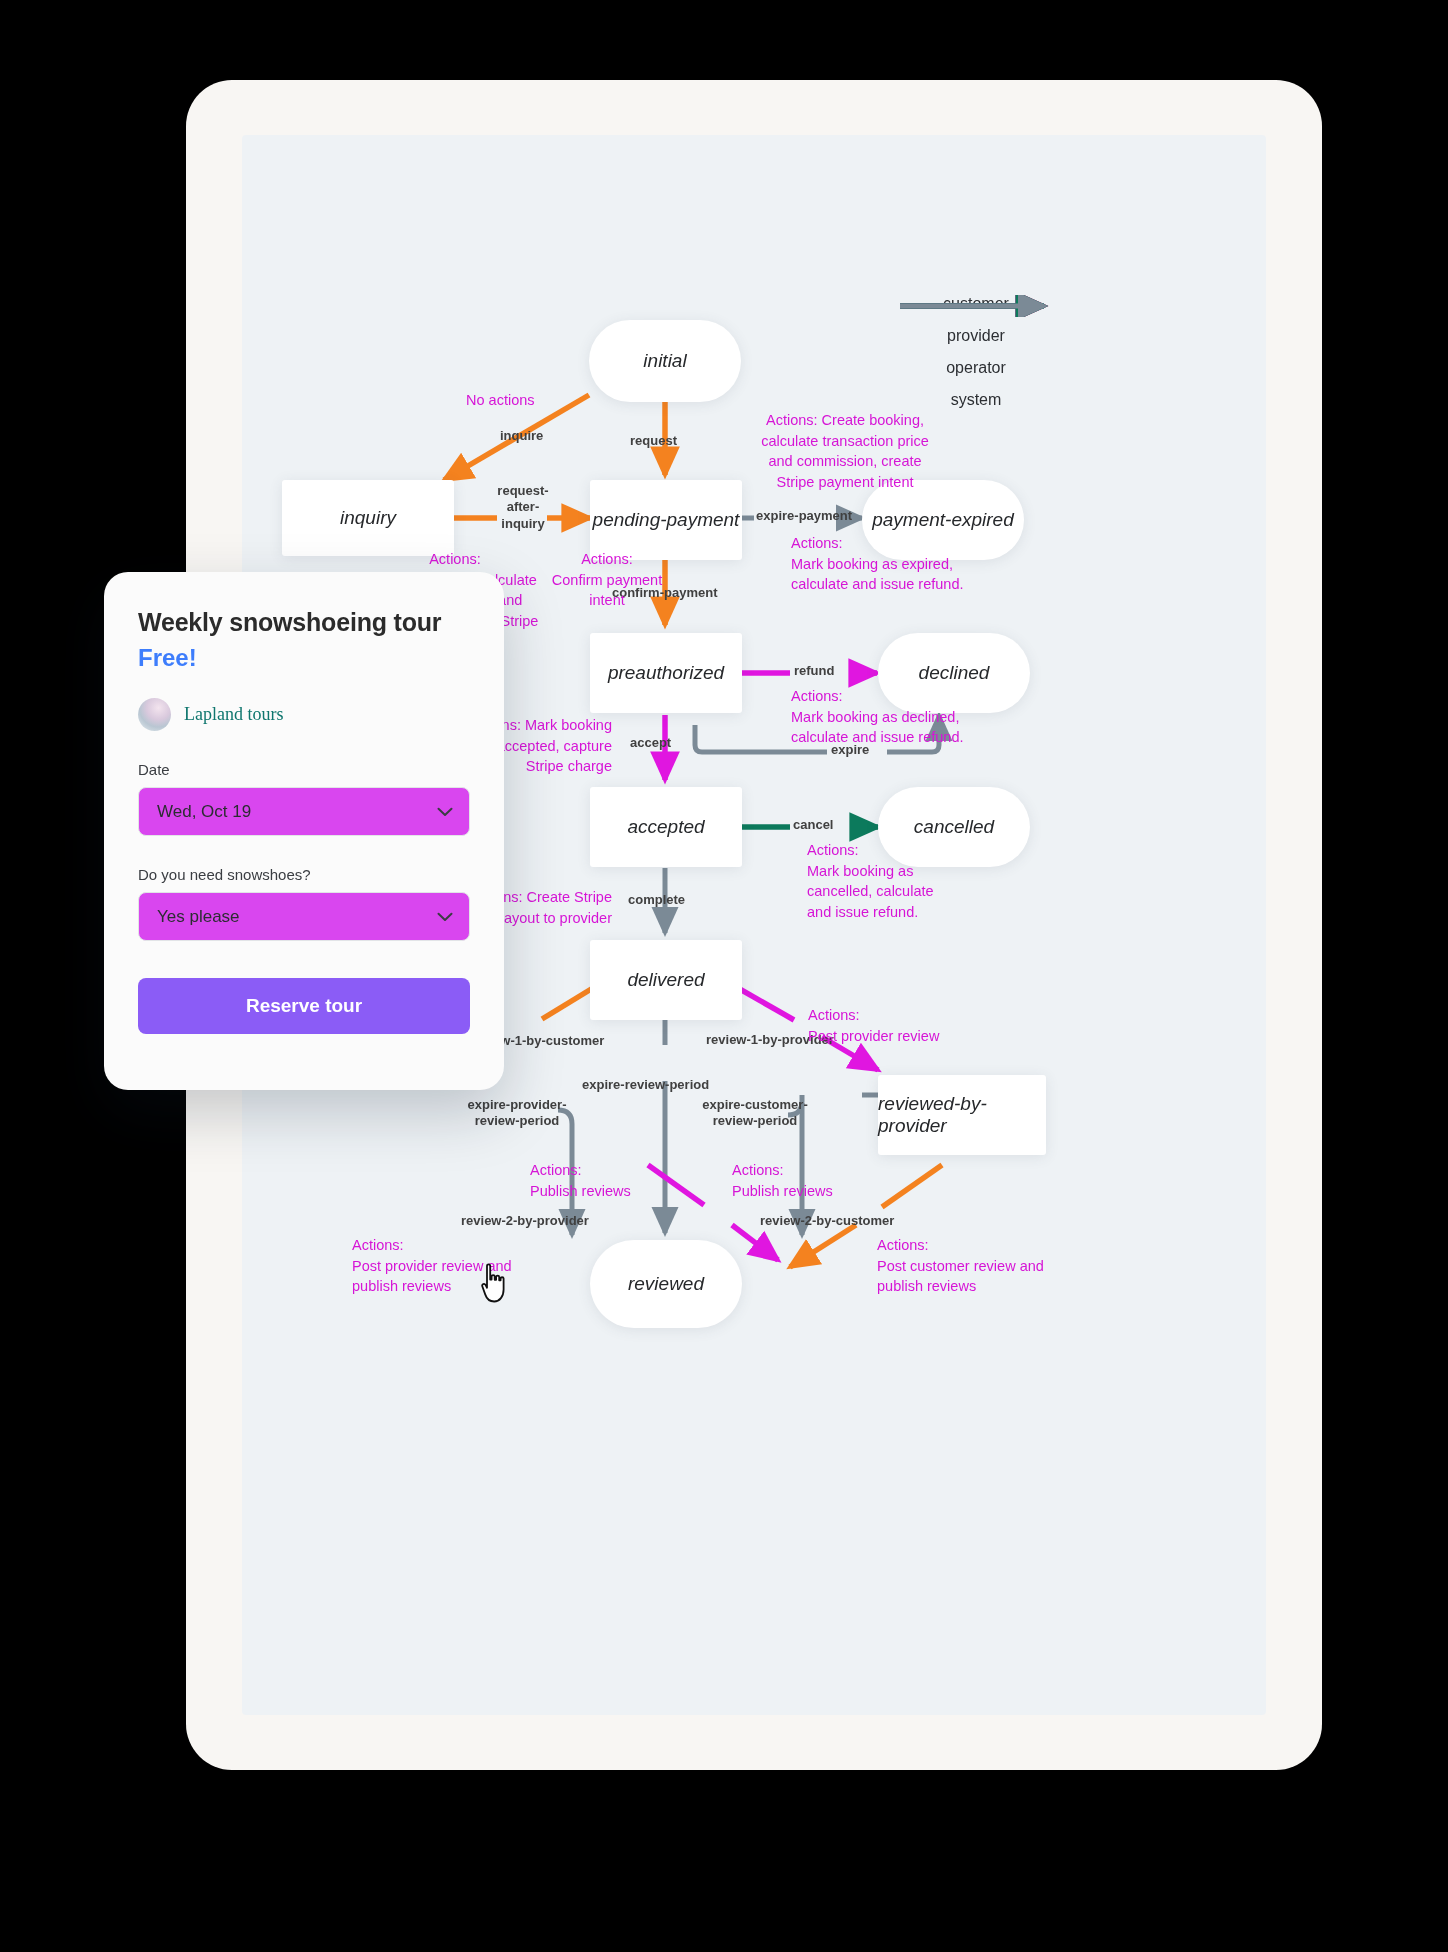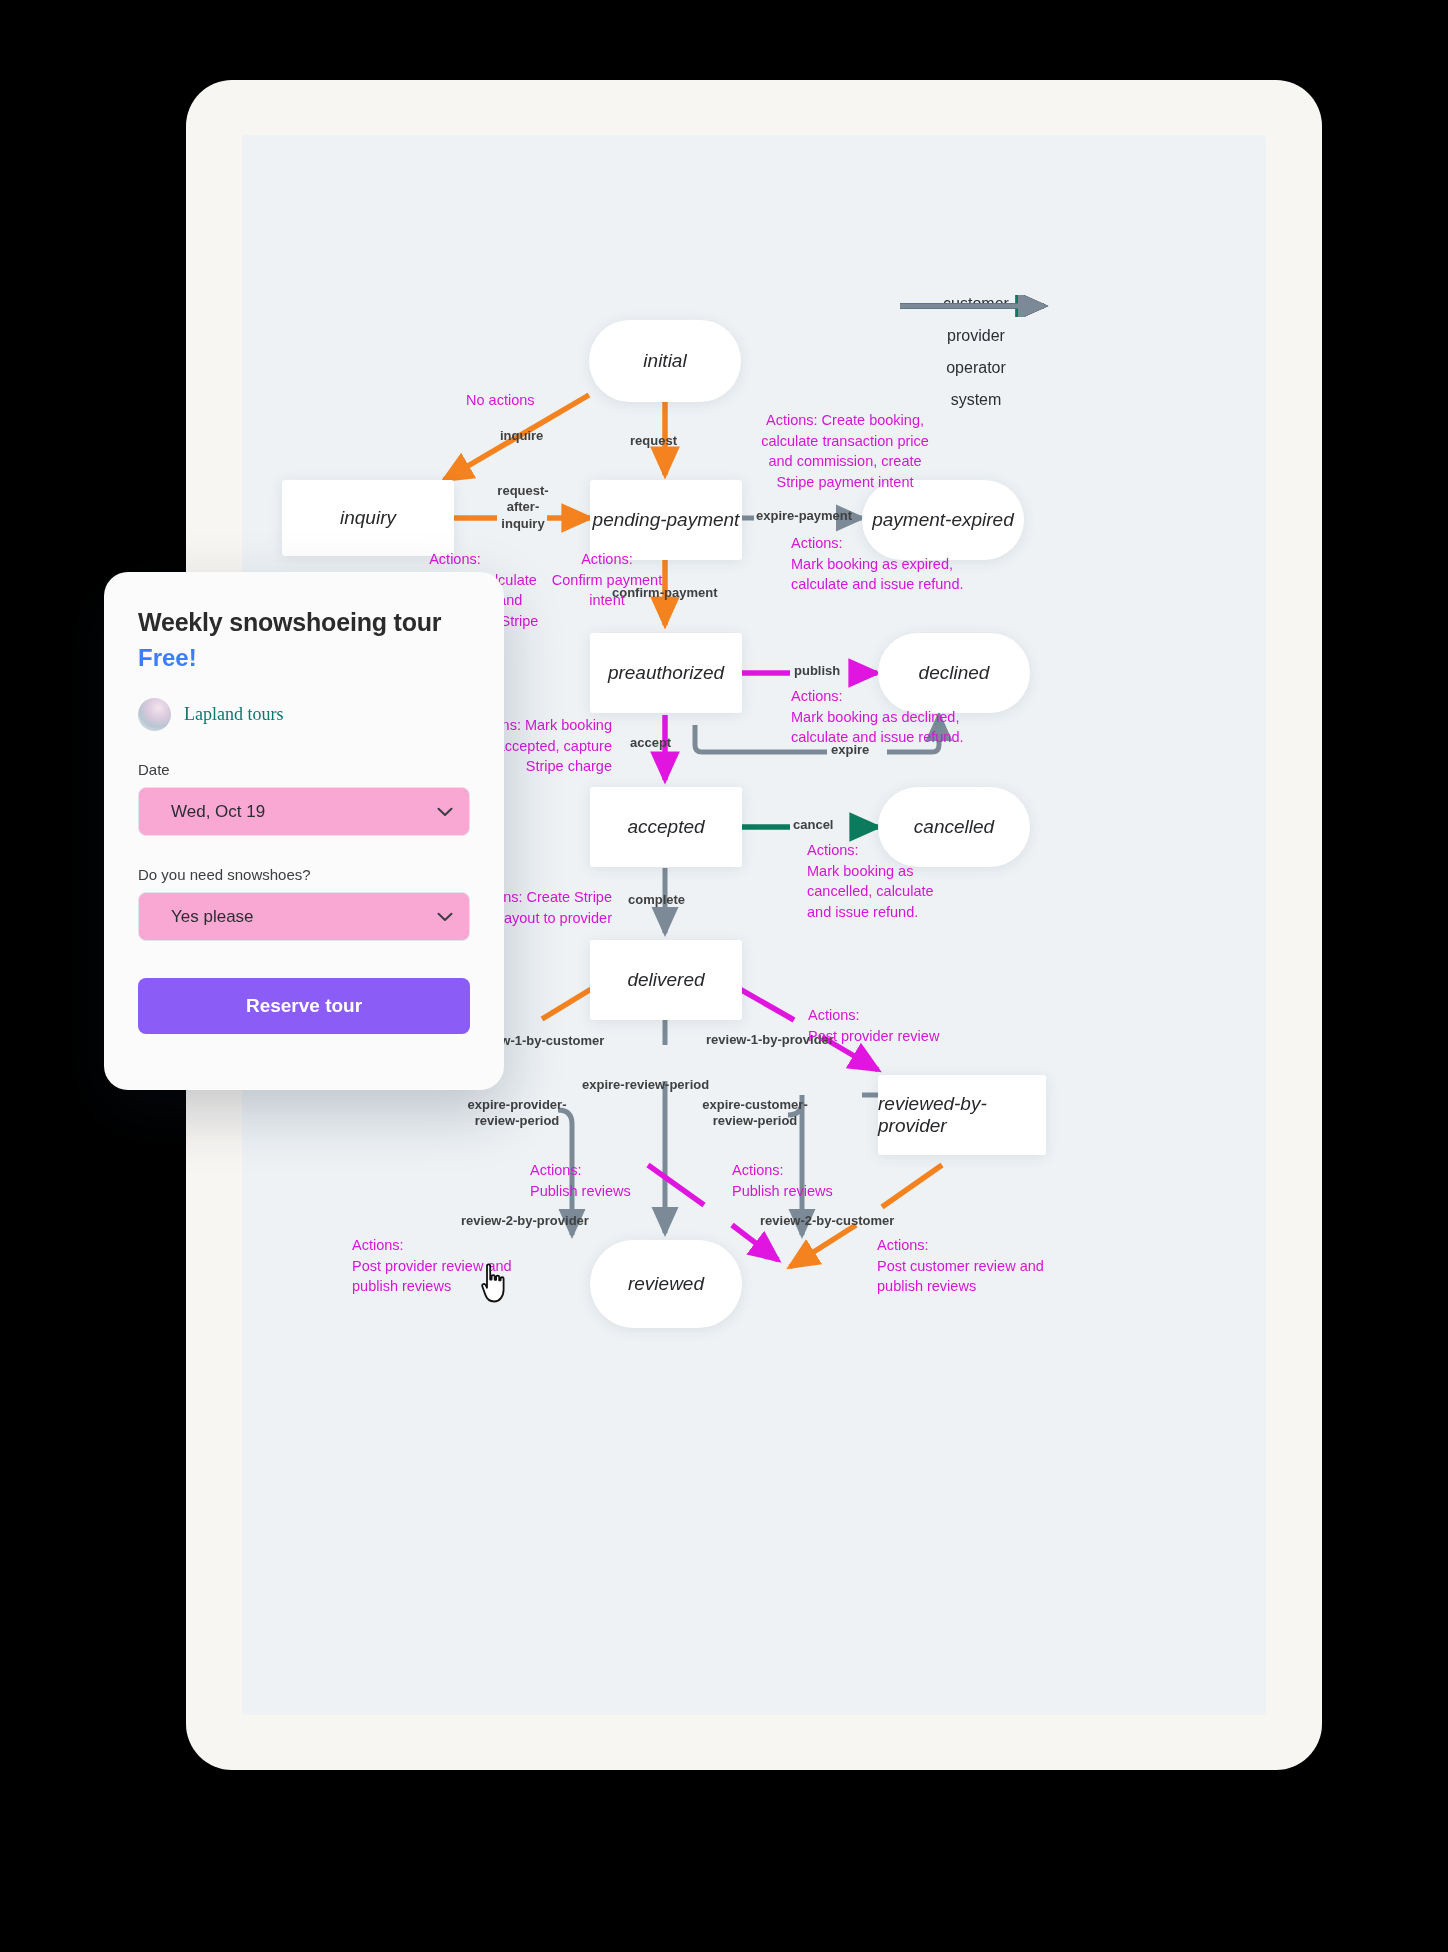--- a/index.html
+++ b/index.html
@@ -42,22 +42,22 @@
         box-shadow:0 22px 60px rgba(20,30,50,.22);overflow:hidden;}
   #card-inner{padding:36px 34px 0 34px;}
   .c-title{font-size:25px;font-weight:bold;color:#2b2b2b;letter-spacing:-.2px;}
   .c-price{font-size:24px;font-weight:bold;color:#3d7dfc;margin-top:7px;}
   .c-prov{display:flex;align-items:center;margin-top:26px;}
   .c-avatar{width:33px;height:33px;border-radius:50%;
             background:radial-gradient(circle at 62% 30%,#f3e4ee 0%,#d9c9dd 38%,#b9c6d2 62%,#e9f0f2 100%);
             filter:blur(.4px);flex:0 0 auto;}
   .c-provname{margin-left:13px;font-size:18px;color:#0f766e;font-family:Liberation Serif, serif;}
   .c-flabel{font-size:15px;color:#3a3d42;margin-top:30px;margin-bottom:9px;}
-  .c-select{position:relative;height:47px;background:#f9a8d4;border:1px solid #e2e4e7;
-            border-radius:8px;display:flex;align-items:center;padding:0 32px;
+  .c-select{position:relative;height:47px;background:#d946ef;border:1px solid #e2e4e7;
+            border-radius:8px;display:flex;align-items:center;padding:0 18px;
             font-size:17px;color:#2b2d31;}
   .c-chev{position:absolute;right:16px;top:50%;transform:translateY(-50%);}
   .c-btn{position:absolute;left:34px;top:406px;width:332px;height:56px;
          background:#8b5cf6;border-radius:8px;display:flex;align-items:center;
          justify-content:center;color:#fff;font-size:19px;font-weight:bold;}
 
   
   #cursor{position:absolute;left:478px;top:1262px;width:34px;height:44px;}
 </style>
 </head>
@@ -170,21 +170,21 @@
 
       <div class="node pill" style="left:348px;top:1105px;width:152px;height:88px;">
         <span>reviewed</span>
         </div>
 
       <div class="lbl" style="left:258px;top:293px;">inquire</div>
       <div class="lbl" style="left:388px;top:298px;">request</div>
       <div class="lbl w" style="left:250px;top:348px;width:62px;line-height:1.25;">request-<br>after-<br>inquiry</div>
       <div class="lbl" style="left:514px;top:373px;">expire-payment</div>
       <div class="lbl" style="left:370px;top:450px;">confirm-payment</div>
-      <div class="lbl" style="left:552px;top:528px;">publish</div>
+      <div class="lbl" style="left:552px;top:528px;">refund</div>
       <div class="lbl" style="left:589px;top:607px;">expire</div>
       <div class="lbl" style="left:388px;top:600px;">accept</div>
       <div class="lbl" style="left:551px;top:682px;">cancel</div>
       <div class="lbl" style="left:386px;top:757px;">complete</div>
       <div class="lbl" style="left:228px;top:898px;">review-1-by-customer</div>
       <div class="lbl" style="left:464px;top:897px;">review-1-by-provider</div>
       <div class="lbl" style="left:340px;top:942px;">expire-review-period</div>
       <div class="lbl w" style="left:222px;top:962px;width:106px;line-height:1.25;">expire-provider-<br>review-period</div>
       <div class="lbl w" style="left:450px;top:962px;width:126px;line-height:1.25;">expire-customer-<br>review-period</div>
       <div class="lbl" style="left:219px;top:1078px;">review-2-by-provider</div>

